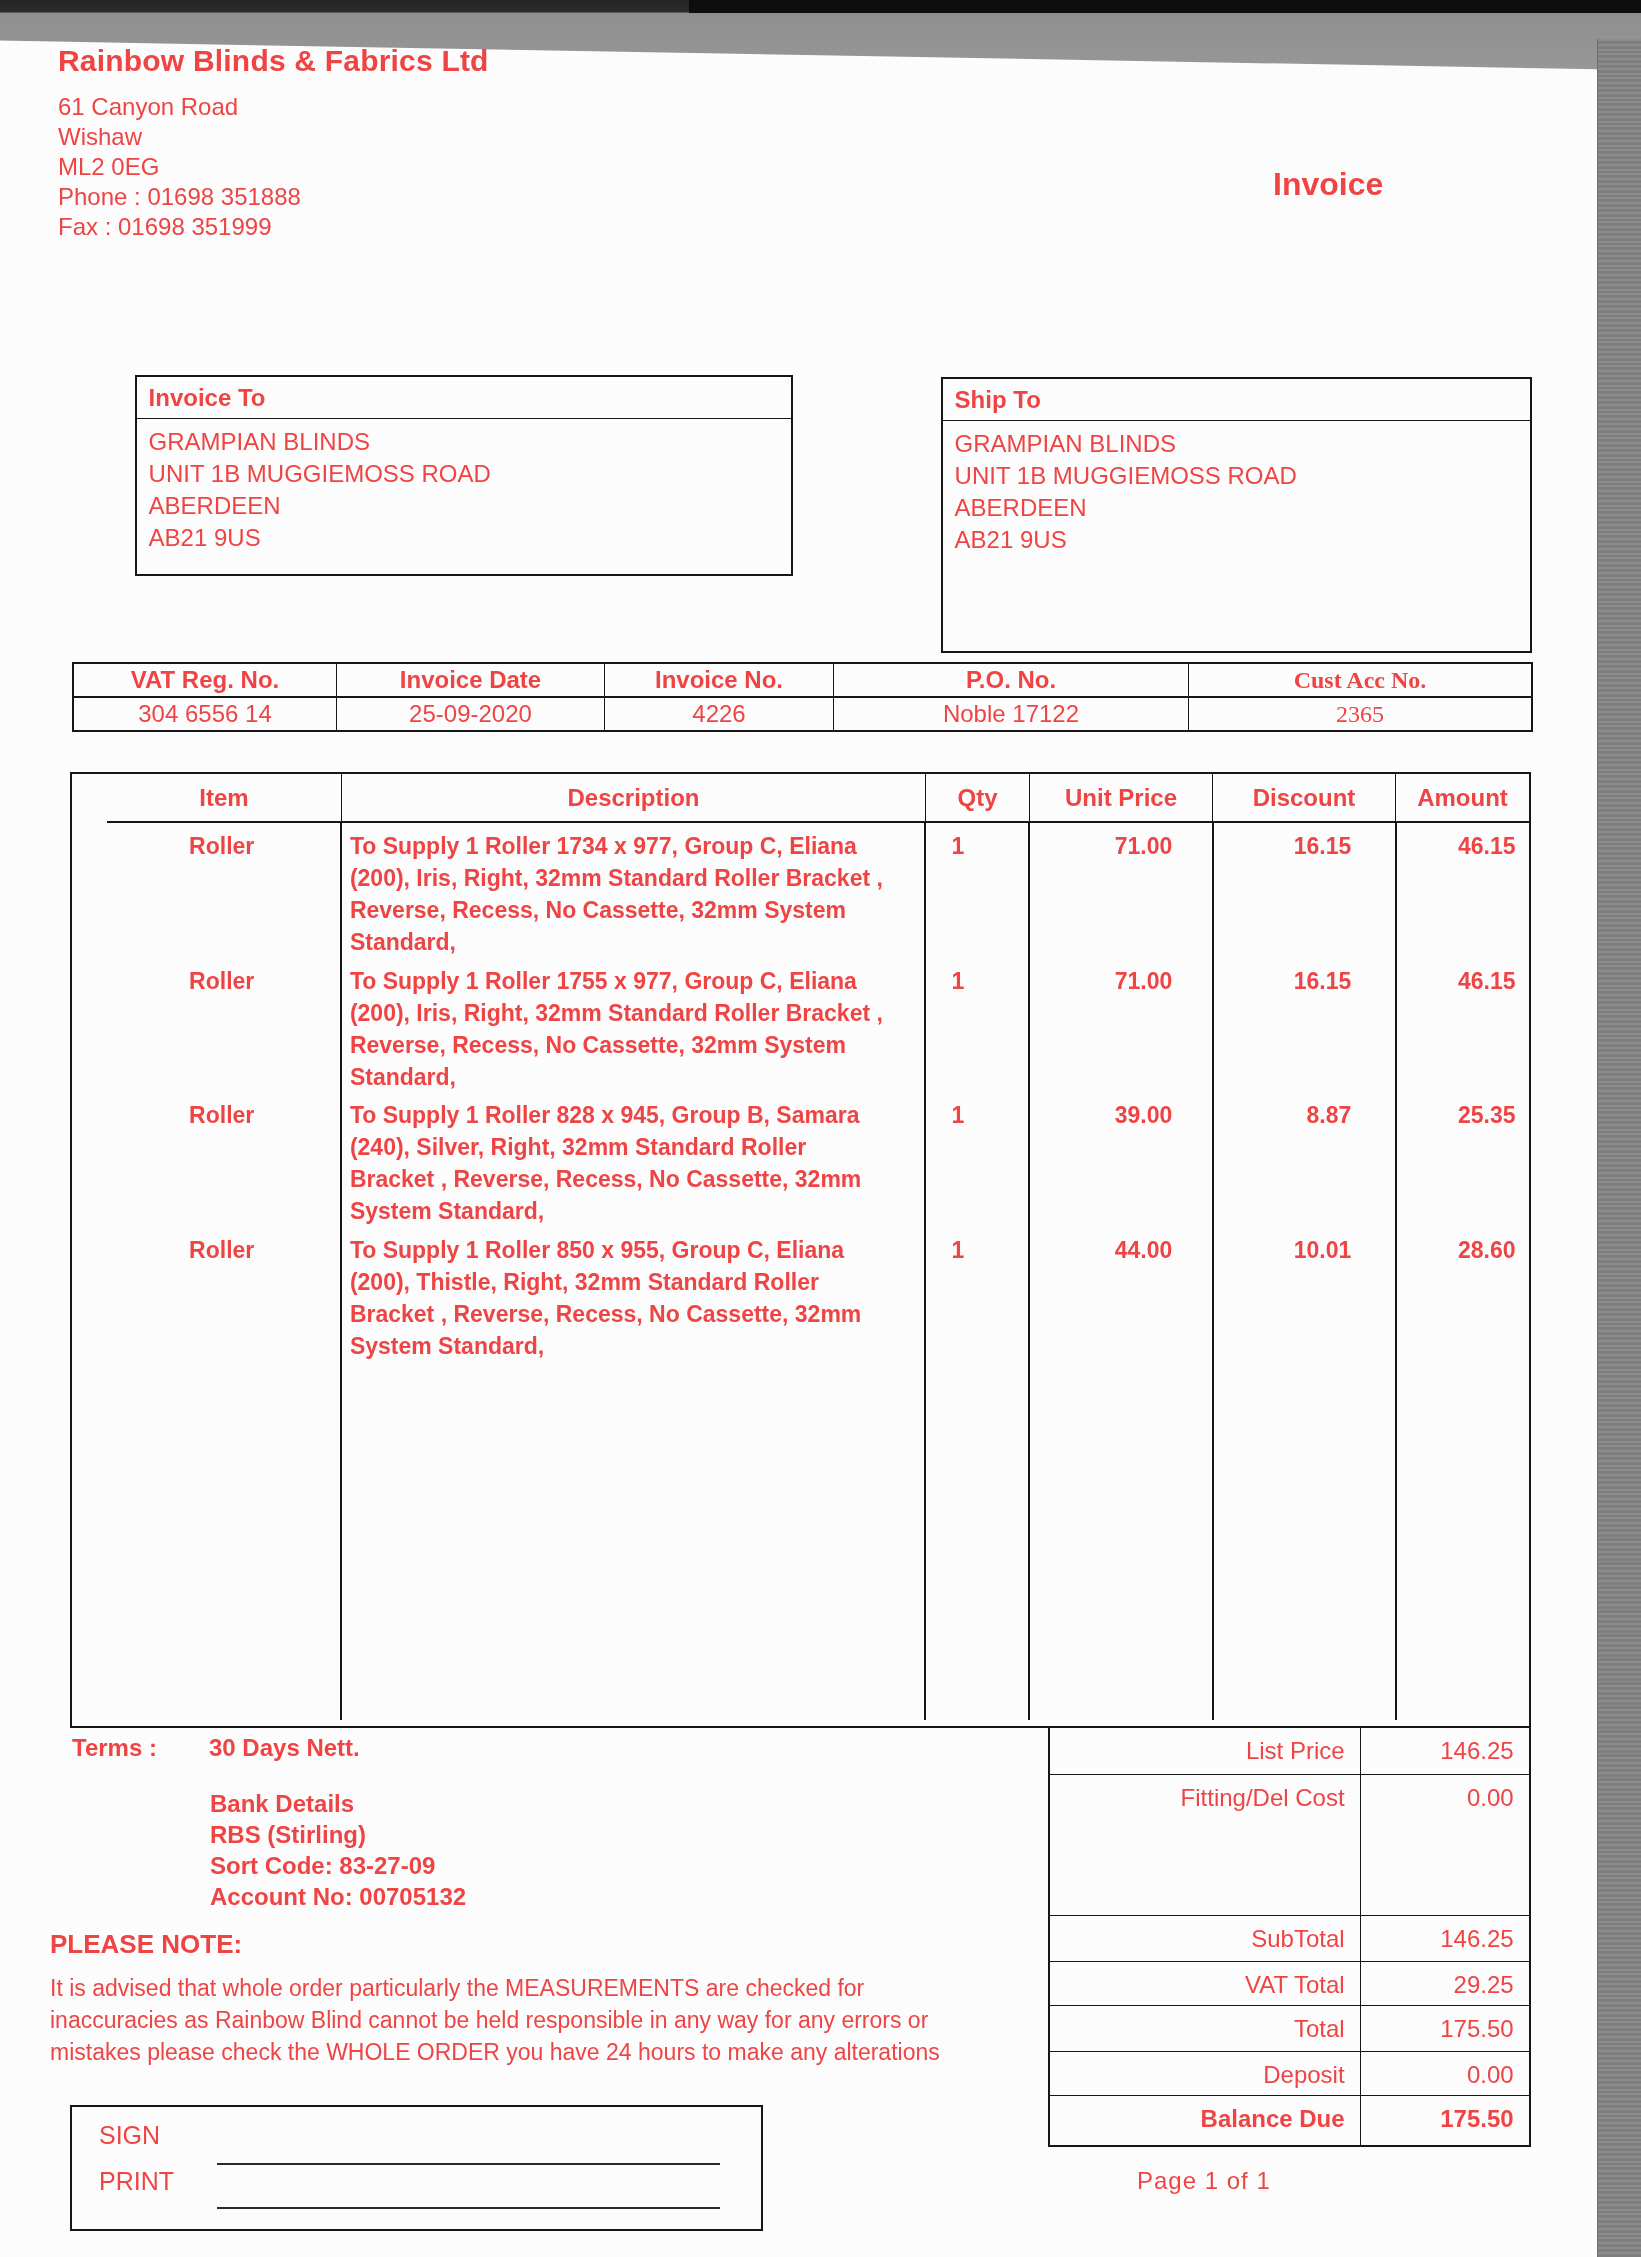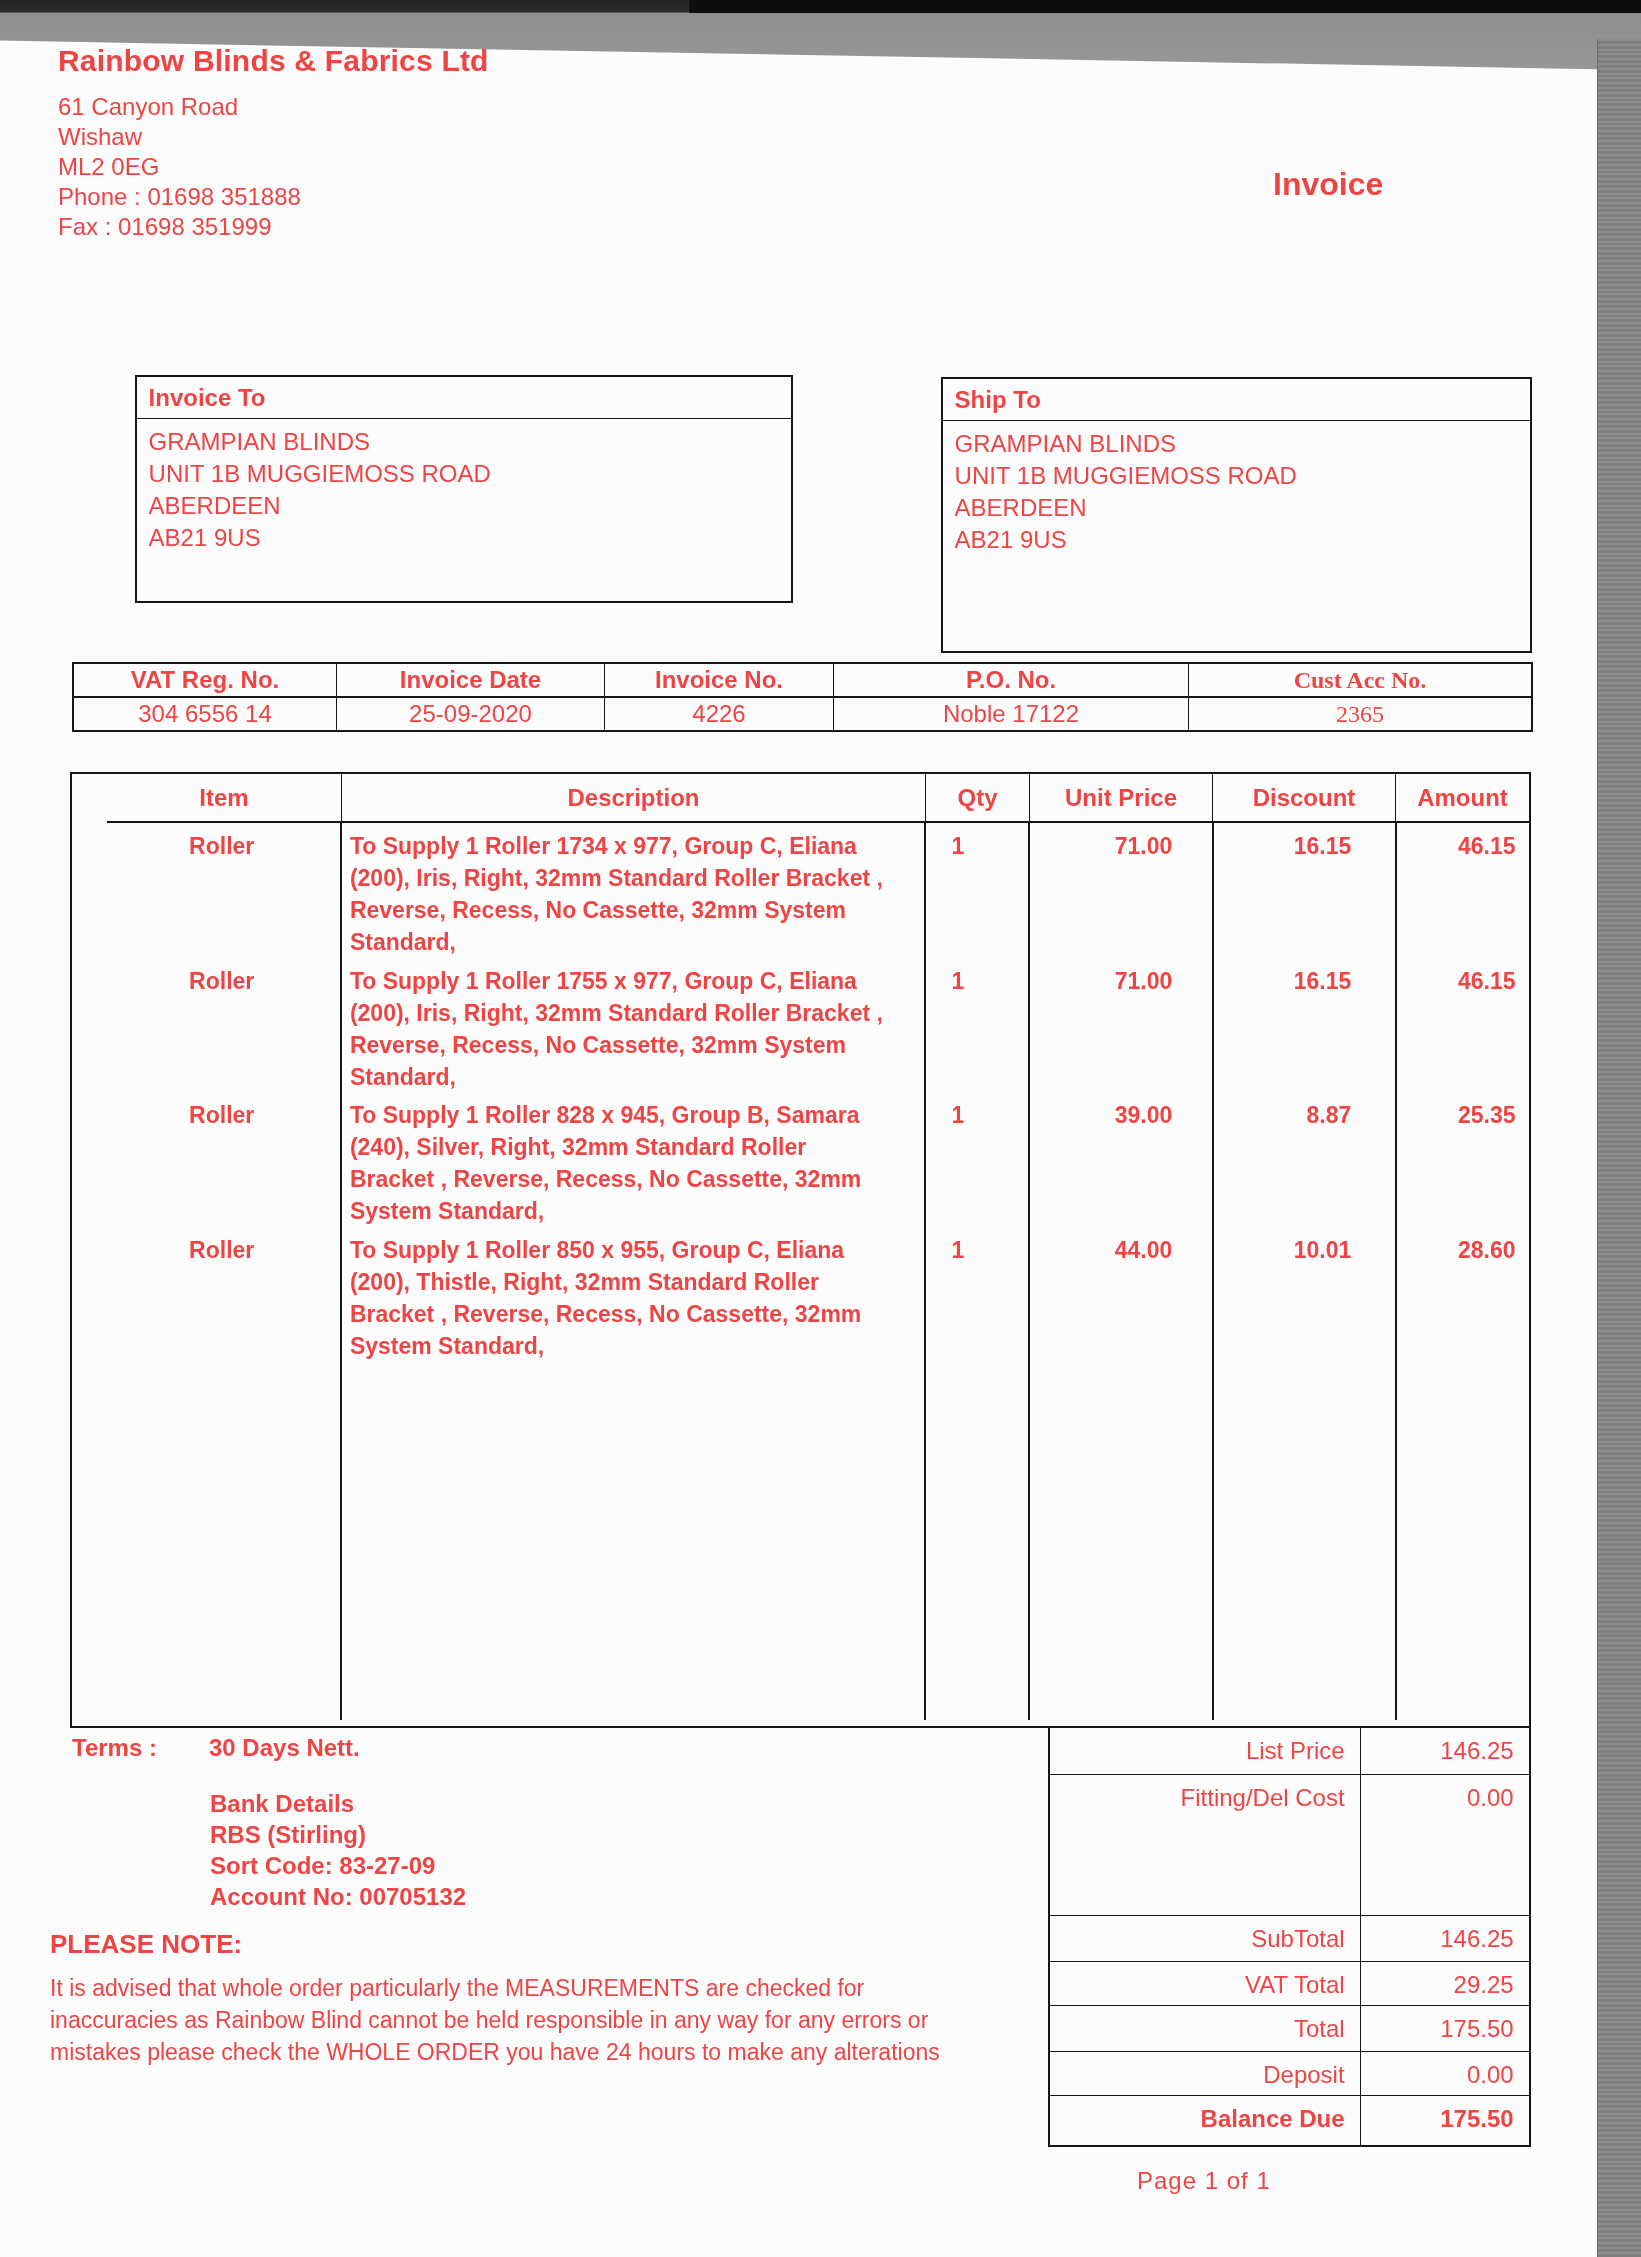--- a/index.html
+++ b/index.html
@@ -24,21 +24,21 @@
     background:repeating-linear-gradient(180deg,#8d8d8d 0 1.9px,#7e7e7e 1.9px 4.8px);
     border-left:1.9px solid #6e6e6e;
   }
   
   .company { position:absolute; left:58px; top:44px; }
   .company-name { font-size:30px; font-weight:700; letter-spacing:0.2px; }
   .company-addr { margin-top:13.5px; font-size:24px; line-height:30px; }
   .invoice-title { position:absolute; left:1273px; top:166px; font-size:32px; font-weight:700; }
   
   .addr-box { position:absolute; border:2.9px solid #161616; background:#fff0; }
-  .box-invoice-to { left:135px; top:375px; width:658px; height:228px; }
+  .box-invoice-to { left:135px; top:375px; width:658px; height:201px; }
   .box-ship-to   { left:941px; top:377px; width:591px; height:276px; }
   .addr-head { font-size:24px; font-weight:700; padding:6.8px 11.6px 5.8px 11.6px; border-bottom:1.9px solid #161616; }
   .addr-lines { padding:7.7px 11.6px; font-size:24px; line-height:32px; }
   
   .meta-table { position:absolute; left:72px; top:662px; width:1461px; border:2.9px solid #161616; }
   .meta-row { display:flex; }
   .meta-row.head { border-bottom:2.9px solid #161616; font-weight:700; }
   .meta-cell { height:32px; display:flex; align-items:center; justify-content:center;
                font-size:24px; border-right:1.9px solid #161616; }
   .meta-cell:last-child { border-right:none; flex:1;font-family:Liberation Serif, serif; }
@@ -231,17 +231,23 @@
     <div class="t-row rh-b">
       <div class="t-label">Deposit</div>
       <div class="t-value">0.00</div>
     </div>
     <div class="t-row rh-c t-bold">
       <div class="t-label">Balance Due</div>
       <div class="t-value">175.50</div>
     </div>
   </div>
 
+  <div class="sign-box">
+    <div class="sign-label">SIGN</div>
+    <div class="sign-line"></div>
+    <div class="print-label">PRINT</div>
+    <div class="print-line"></div>
+  </div>
 
   <div class="page-number">Page 1 of 1</div>
 
 </div>
 
 
 </body></html>

